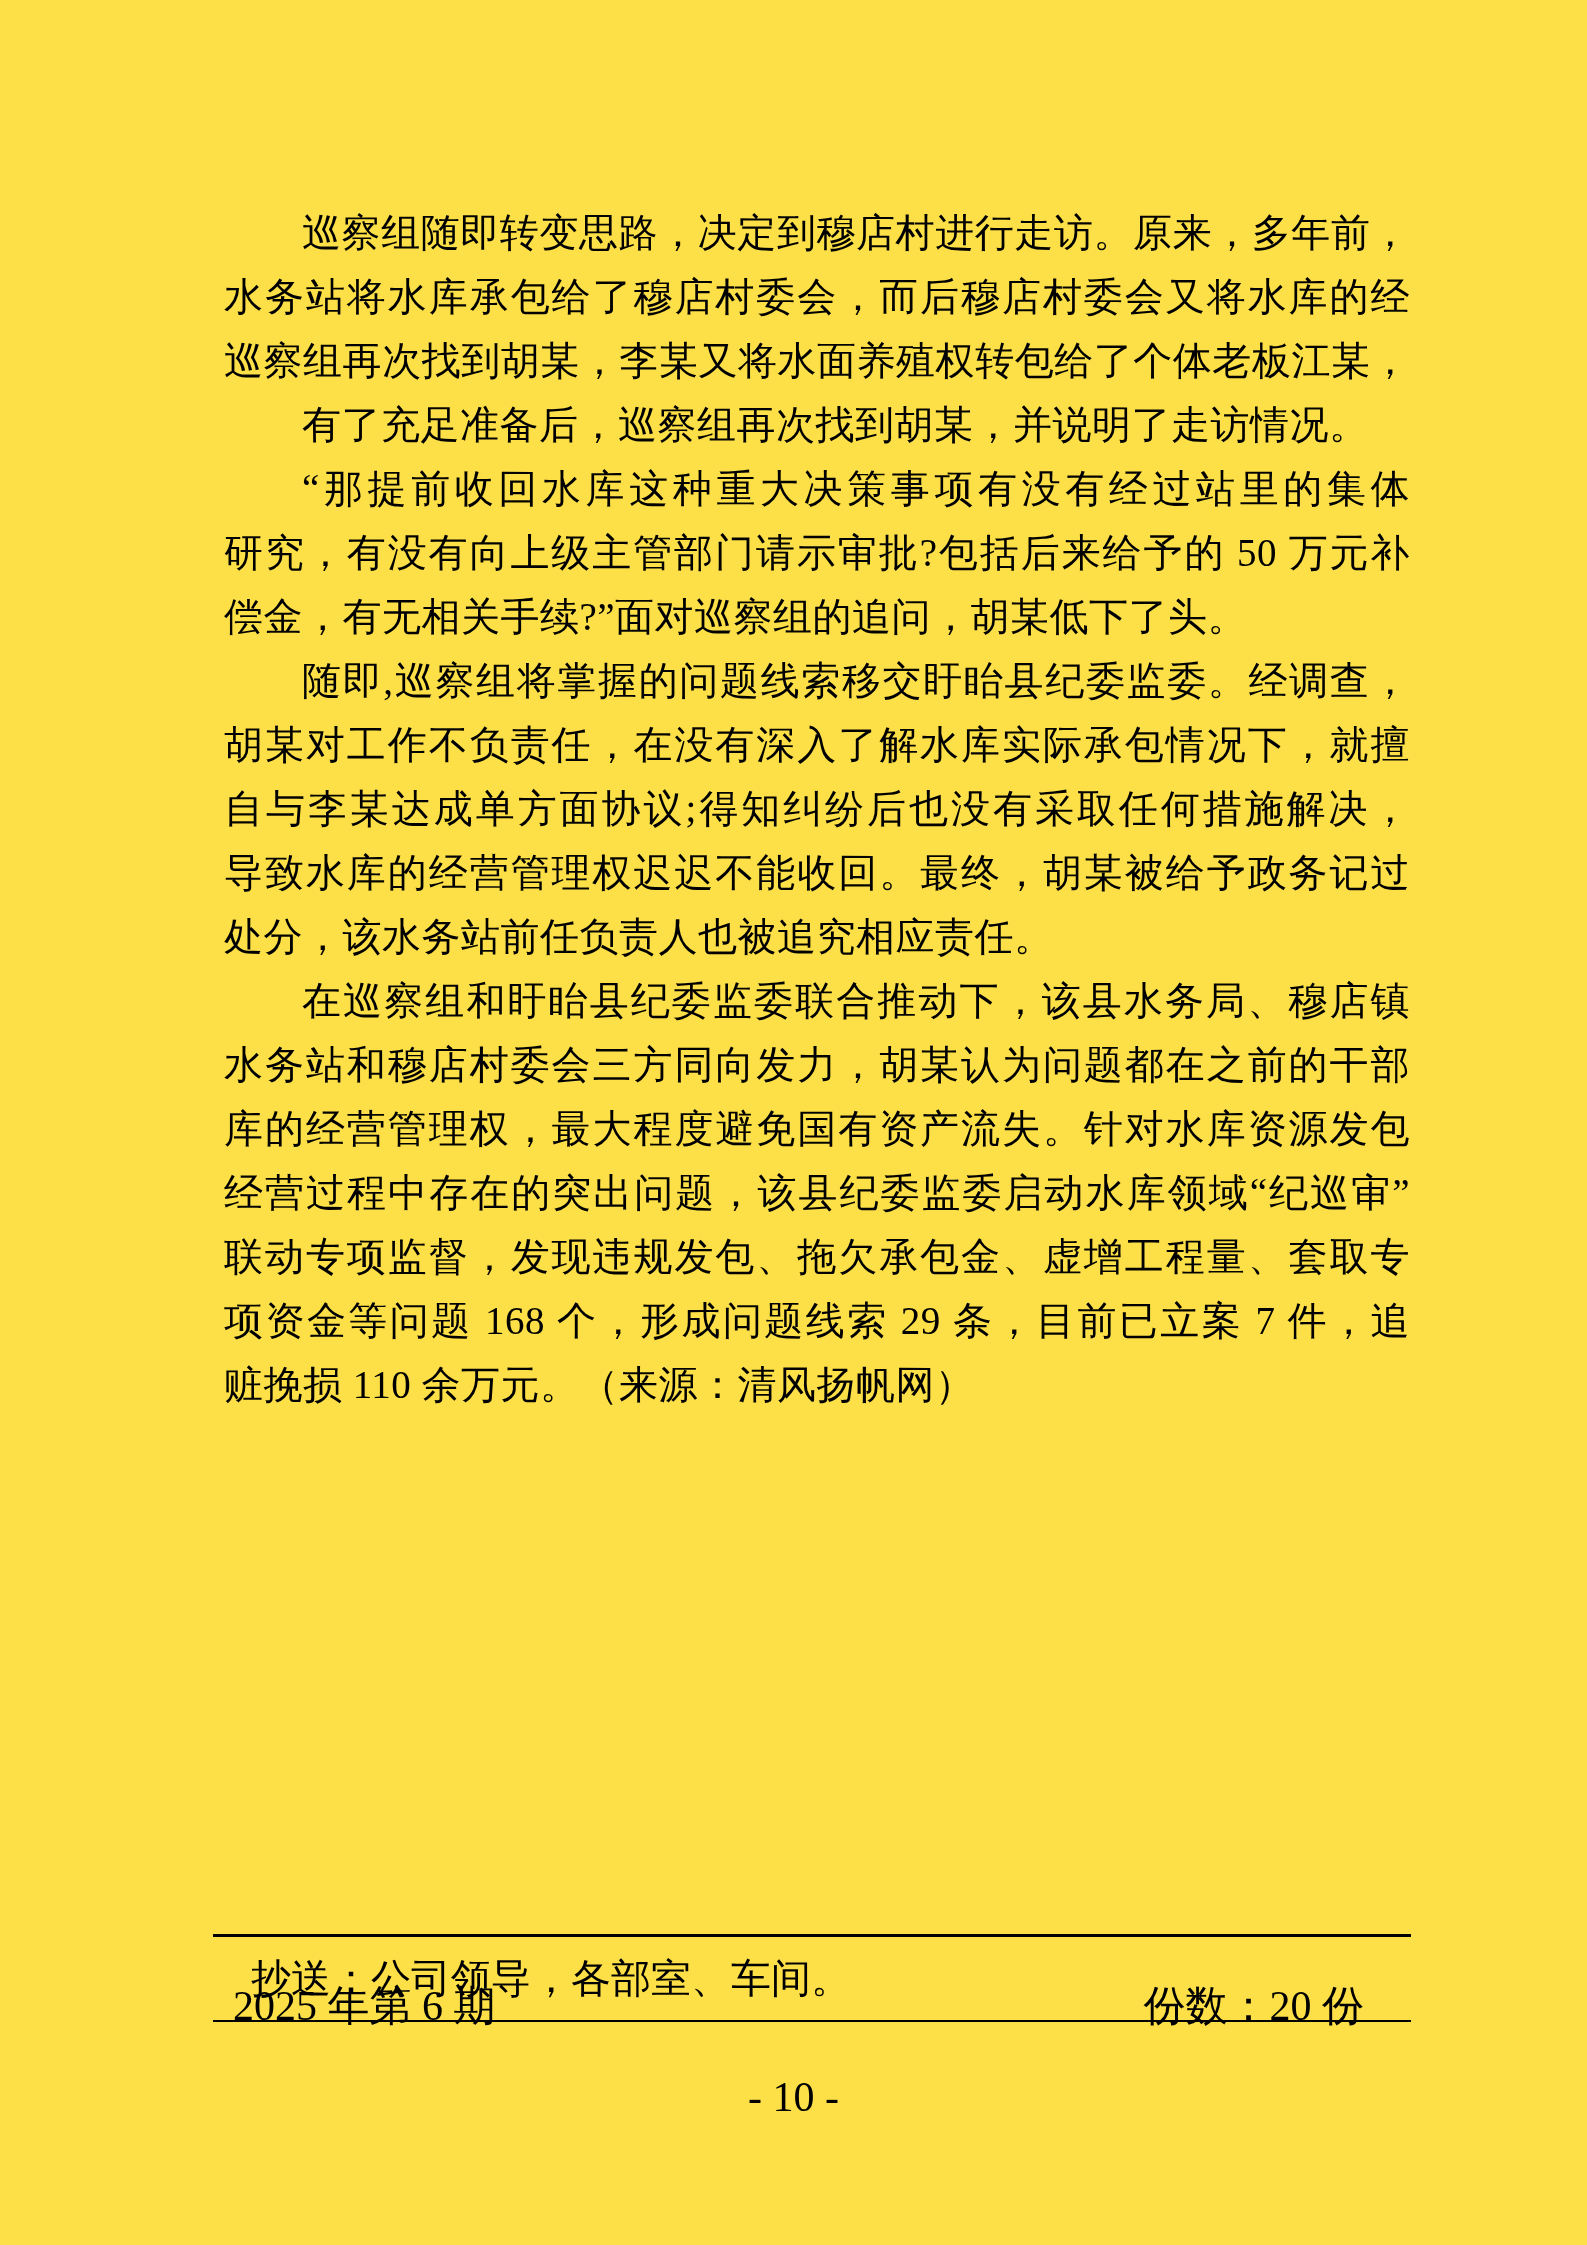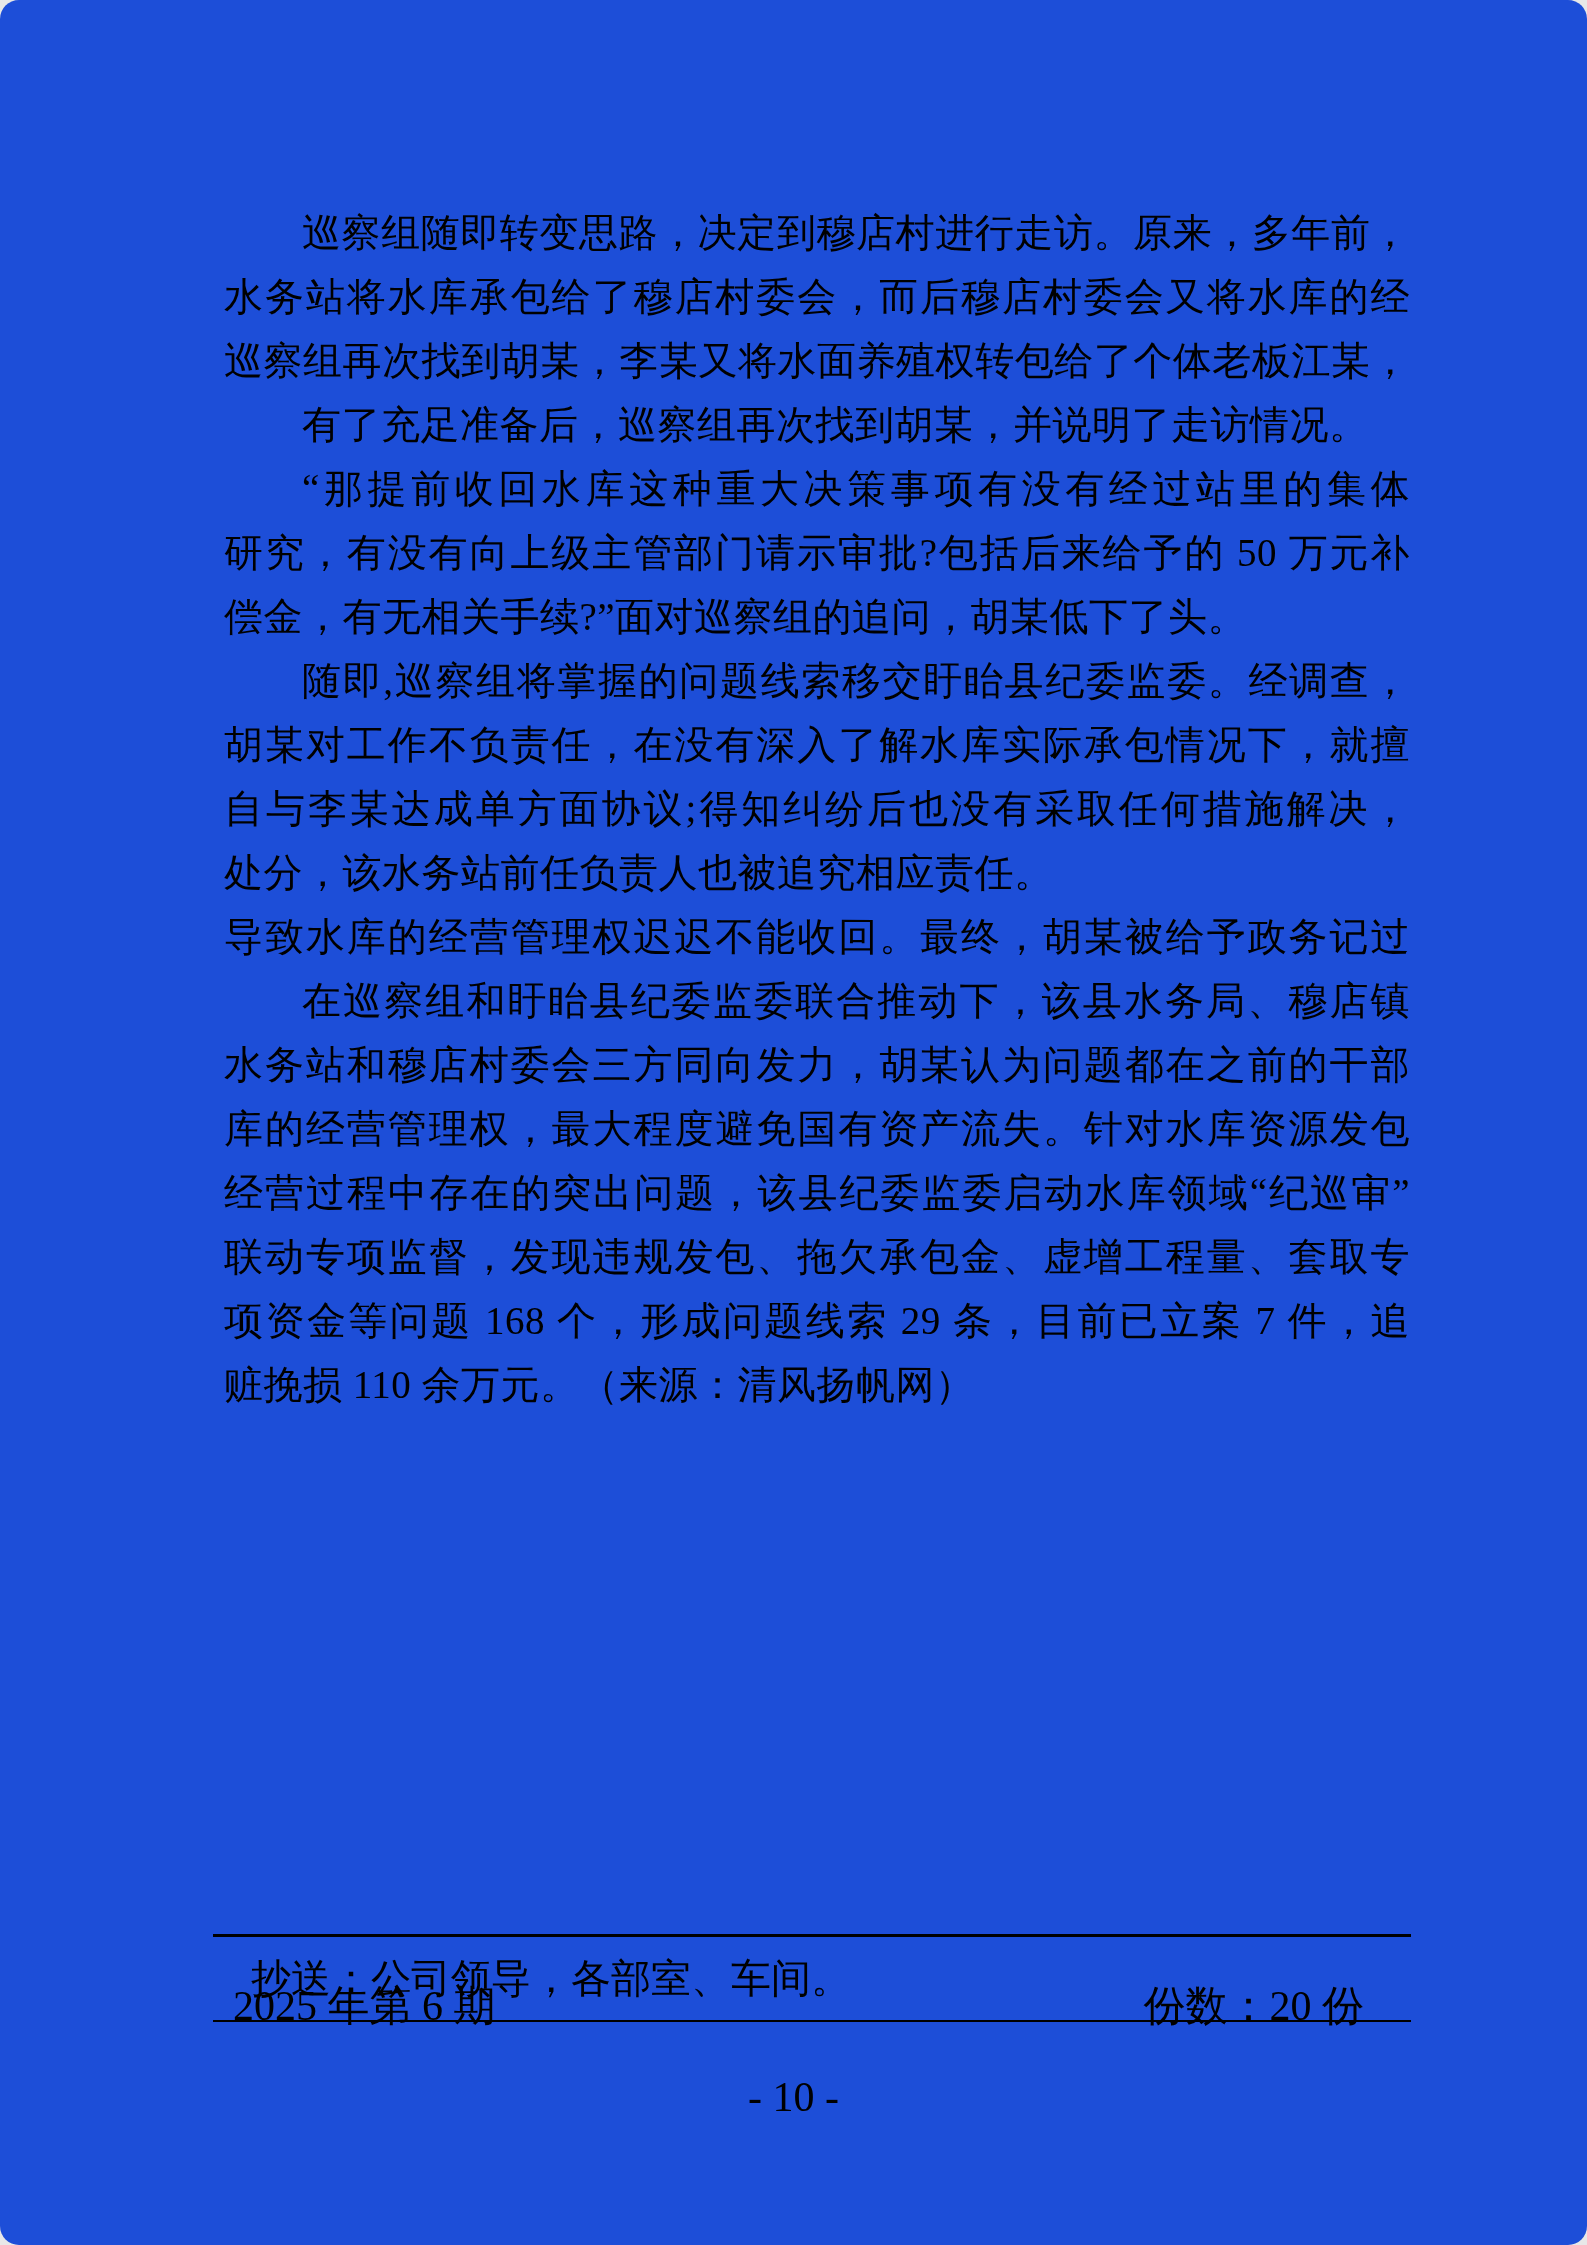--- a/index.html
+++ b/index.html
@@ -4,25 +4,24 @@
 <style>
   html, body {
     margin: 0;
     padding: 0;
     background: #e8e8e8;
   }
   .page {
     position: relative;
     width: 1587px;
     height: 2245px;
-    background: #1d4ed8;
+    background: #fde047;
     font-family: "Liberation Serif", "DejaVu Serif", serif;
     color: #000000;
     overflow: hidden;
-    border-radius: 19px;
   }
   .doc-body {
     position: absolute;
     left: 224px;
     top: 201px;
     width: 1186px;
   }
   .paragraph { margin: 0; padding: 0; }
   .line {
     font-size: 39px;
@@ -91,22 +90,22 @@
       </div>
       <div class="paragraph">
         <div class="line first">“那提前收回水库这种重大决策事项有没有经过站里的集体</div>
         <div class="line">研究，有没有向上级主管部门请示审批?包括后来给予的 50 万元补</div>
         <div class="line para-end">偿金，有无相关手续?”面对巡察组的追问，胡某低下了头。</div>
       </div>
       <div class="paragraph">
         <div class="line first">随即,巡察组将掌握的问题线索移交盱眙县纪委监委。经调查，</div>
         <div class="line">胡某对工作不负责任，在没有深入了解水库实际承包情况下，就擅</div>
         <div class="line">自与李某达成单方面协议;得知纠纷后也没有采取任何措施解决，</div>
+        <div class="line">导致水库的经营管理权迟迟不能收回。最终，胡某被给予政务记过</div>
         <div class="line para-end">处分，该水务站前任负责人也被追究相应责任。</div>
-        <div class="line">导致水库的经营管理权迟迟不能收回。最终，胡某被给予政务记过</div>
       </div>
       <div class="paragraph">
         <div class="line first">在巡察组和盱眙县纪委监委联合推动下，该县水务局、穆店镇</div>
         <div class="line">水务站和穆店村委会三方同向发力，胡某认为问题都在之前的干部</div>
         <div class="line">库的经营管理权，最大程度避免国有资产流失。针对水库资源发包</div>
         <div class="line">经营过程中存在的突出问题，该县纪委监委启动水库领域“纪巡审”</div>
         <div class="line">联动专项监督，发现违规发包、拖欠承包金、虚增工程量、套取专</div>
         <div class="line">项资金等问题 168 个，形成问题线索 29 条，目前已立案 7 件，追</div>
         <div class="line para-end">赃挽损 110 余万元。（来源：清风扬帆网）</div>
       </div>

